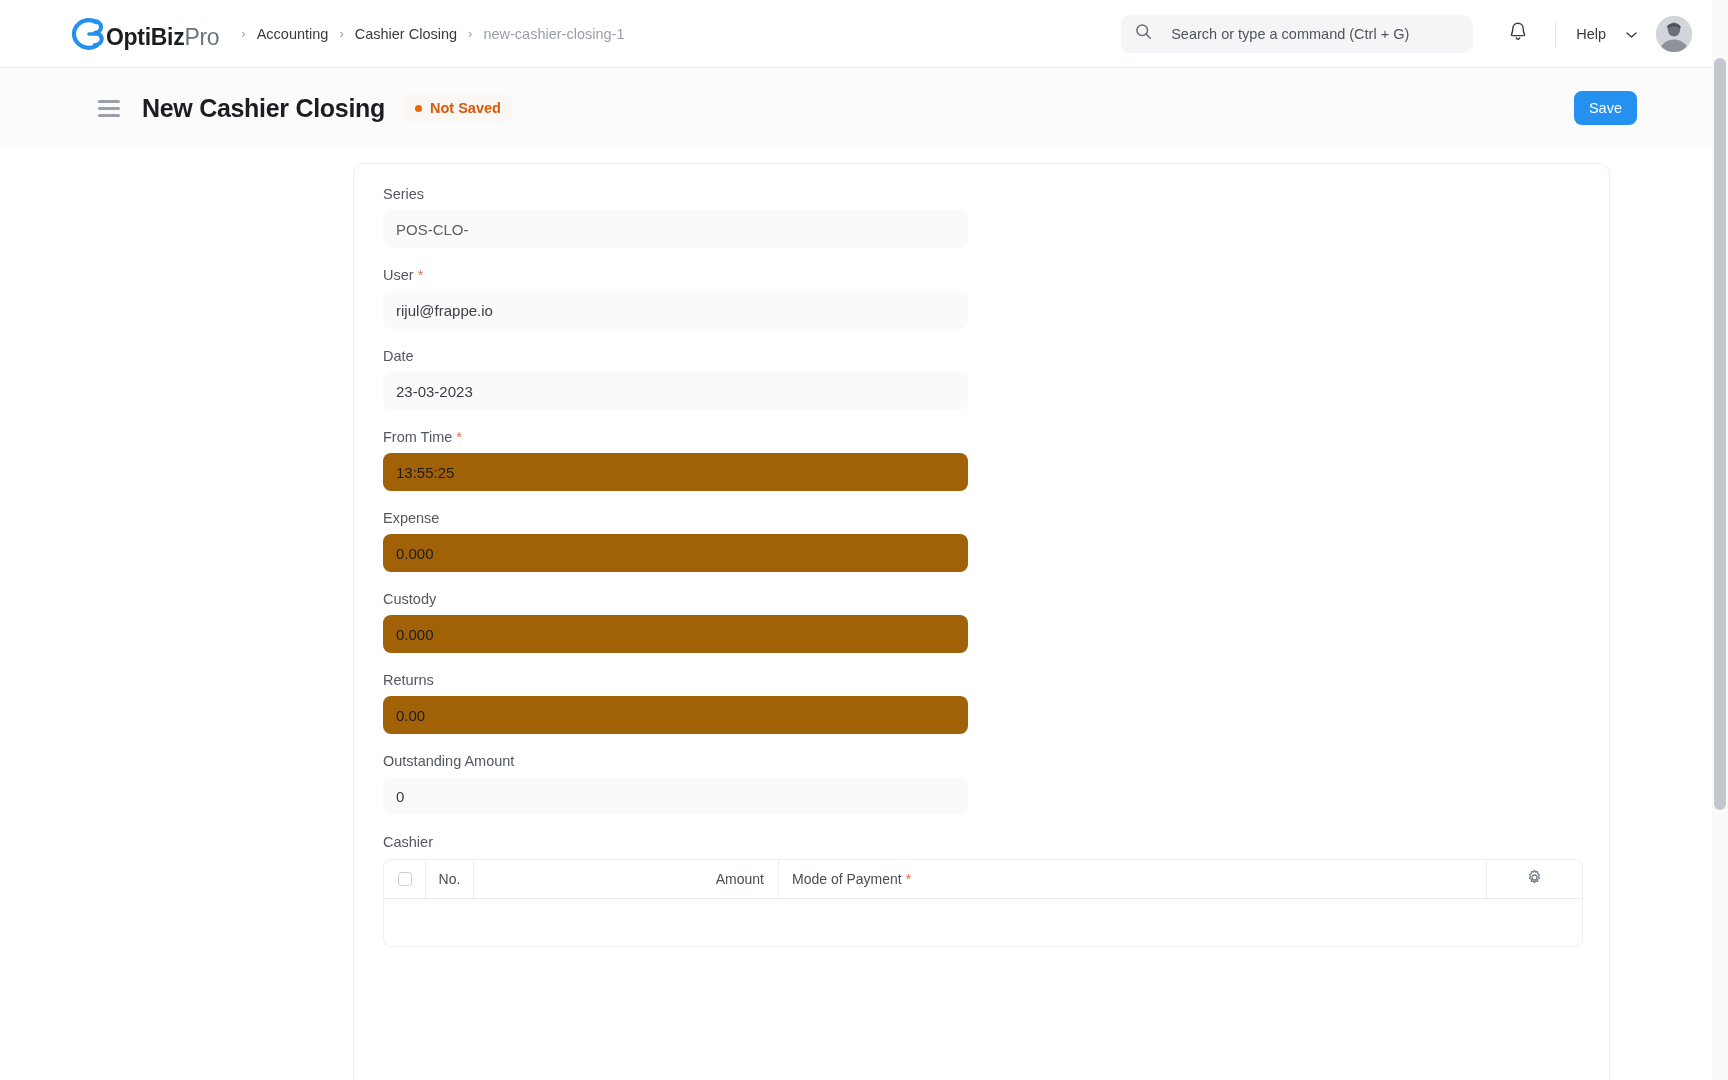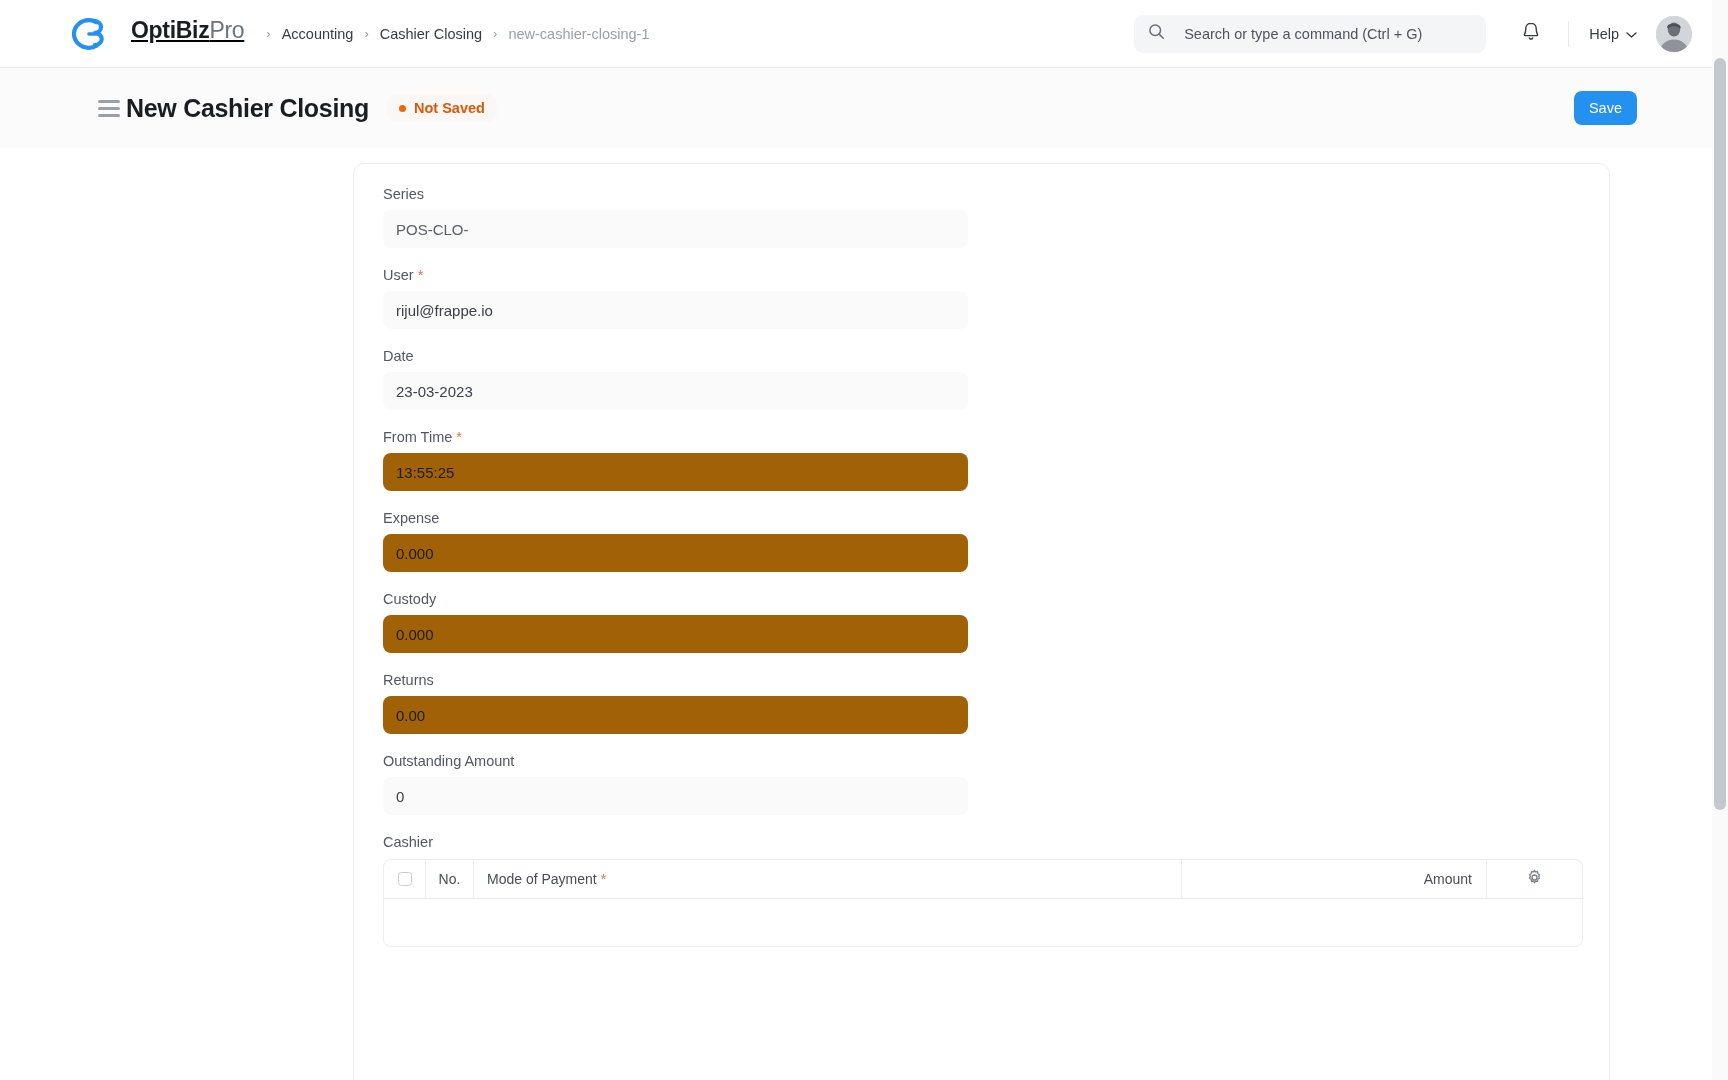--- a/index.html
+++ b/index.html
@@ -11,60 +11,60 @@
   }
   .viewport { position: relative; width: 1728px; height: 1080px; background:#fff; }
 
   
   .navbar {
     position: absolute; top:0; left:0; width: 1712px; height: 68px;
     background:#fff; border-bottom: 1px solid #ededed;
     display:flex; align-items:center;
     z-index: 5;
   }
-  .brand { display:flex; align-items:flex-start; gap:25px; margin-left:72px;text-decoration:underline; }
+  .brand { display:flex; align-items:flex-end; gap:0; margin-left:72px; }
   .brand-mark { width: 34px; height: 34px; flex: 0 0 34px; }
   .brand-text { font-size: 23px; letter-spacing:-0.3px; white-space:nowrap; }
   .brand-text .b1 { font-weight: 700; color:#1b1d21; }
   .brand-text .b2 { font-weight: 400; color:#6b7280; }
 
   .crumbs { display:flex; align-items:center; gap:11px; margin-left:22px; }
   .crumb { font-size: 14.5px; color:#383b42; white-space:nowrap; }
   .crumb.muted { color:#9aa0a9; }
   .crumb-sep { color:#9aa0a9; font-size: 13px; line-height:1; }
 
   .nav-right { margin-left:auto; display:flex; align-items:center; }
   .searchbox {
     width: 352px; height: 38px; background:#f4f5f6; border-radius:9px;
     display:flex; align-items:center; gap:19px; padding: 0 14px;
   }
   .searchbox .ph { font-size: 14.5px; color:#4f545c; white-space:nowrap; }
   .bell-btn { width:38px; height:38px; margin-left:26px; display:flex; align-items:center; justify-content:center; }
   .nav-div { width:1px; height:26px; background:#e6e8ea; margin-left: 18px; }
   .help-btn {
-    display:flex; align-items:center; gap:7px; margin-left: 20px;
+    display:flex; align-items:center; gap:20px; margin-left: 20px;
     font-size: 14.5px; color:#383b42;justify-content:space-between;
   }
   .avatar {
     width: 36px; height:36px; border-radius:50%; margin-left: 19px; margin-right: 20px;
     overflow:hidden; background:#d8dadd; position:relative; flex:0 0 36px;
   }
 
   
   .scroll-track { position:absolute; top:0; right:0; width:16px; height:1080px; background:#fafafa; z-index:9; }
   .scroll-thumb { position:absolute; top:58px; right:2px; width:12px; height:752px; background:#c3c7ce; border-radius:7px; z-index:10; }
 
   
   .pagehead {
     position:absolute; top:68px; left:0; width:1712px; height:80px;
     background:#fbfbfb; display:flex; align-items:center;
   }
   .hamburger { margin-left:98px; width:22px; display:flex; flex-direction:column; gap:4px; }
   .hamburger i { display:block; height:3px; border-radius:2px; background:#9aa0a9; }
-  .page-title { margin-left:6px; font-size: 25px; font-weight:700; color:#1b1d21; letter-spacing:-0.3px; white-space:nowrap;}
+  .page-title { margin-left:22px; font-size: 25px; font-weight:700; color:#1b1d21; letter-spacing:-0.3px; white-space:nowrap;}
   .badge-notsaved {
     margin-left:18px; height:28px; display:flex; align-items:center; gap:8px;
     padding: 0 12px; border-radius:10px; background:#fbf7f4;
   }
   .badge-dot { width:7px; height:7px; border-radius:50%; background:#e8690b; }
   .badge-text { font-size:14.5px; color:#d8590b; font-weight:600; white-space:nowrap; }
   .save-btn {
     margin-left:auto; margin-right:75px;
     background:#2490ef; color:#fff; border:none; border-radius:8px;
     height:34px; padding: 6px 15px; font-size:14.5px; font-weight:500;
@@ -241,25 +241,25 @@
         <label class="flabel">Cashier</label>
       </div>
     </div>
 
     <div class="grid-wrap">
       <div class="grid-head">
         <div class="gh gh-chk">
           <span class="chkbox"></span>
         </div>
         <div class="gh gh-no">No.</div>
+        <div class="gh gh-amt">Amount</div>
         <div class="gh gh-mode">
           <span>Mode of Payment</span>
             <span class="req">*</span>
         </div>
-        <div class="gh gh-amt">Amount</div>
         <div class="gh gh-gear">
           <span>
             <svg width="17" height="17" viewBox="0 0 17 17">
               <circle cx="8.5" cy="8.5" r="2.5" fill="none" stroke="#7b8089" stroke-width="1.3"></circle>
               <path d="M8.5 1.3l1 1.7 2-.3.3 2 1.7 1-.9 1.8.9 1.8-1.7 1-.3 2-2-.3-1 1.7-1-1.7-2 .3-.3-2-1.7-1 .9-1.8-.9-1.8 1.7-1 .3-2 2 .3z" fill="none" stroke="#7b8089" stroke-width="1.3" stroke-linejoin="round"></path>
             </svg>
           </span>
         </div>
       </div>
       <div class="grid-body"></div>

